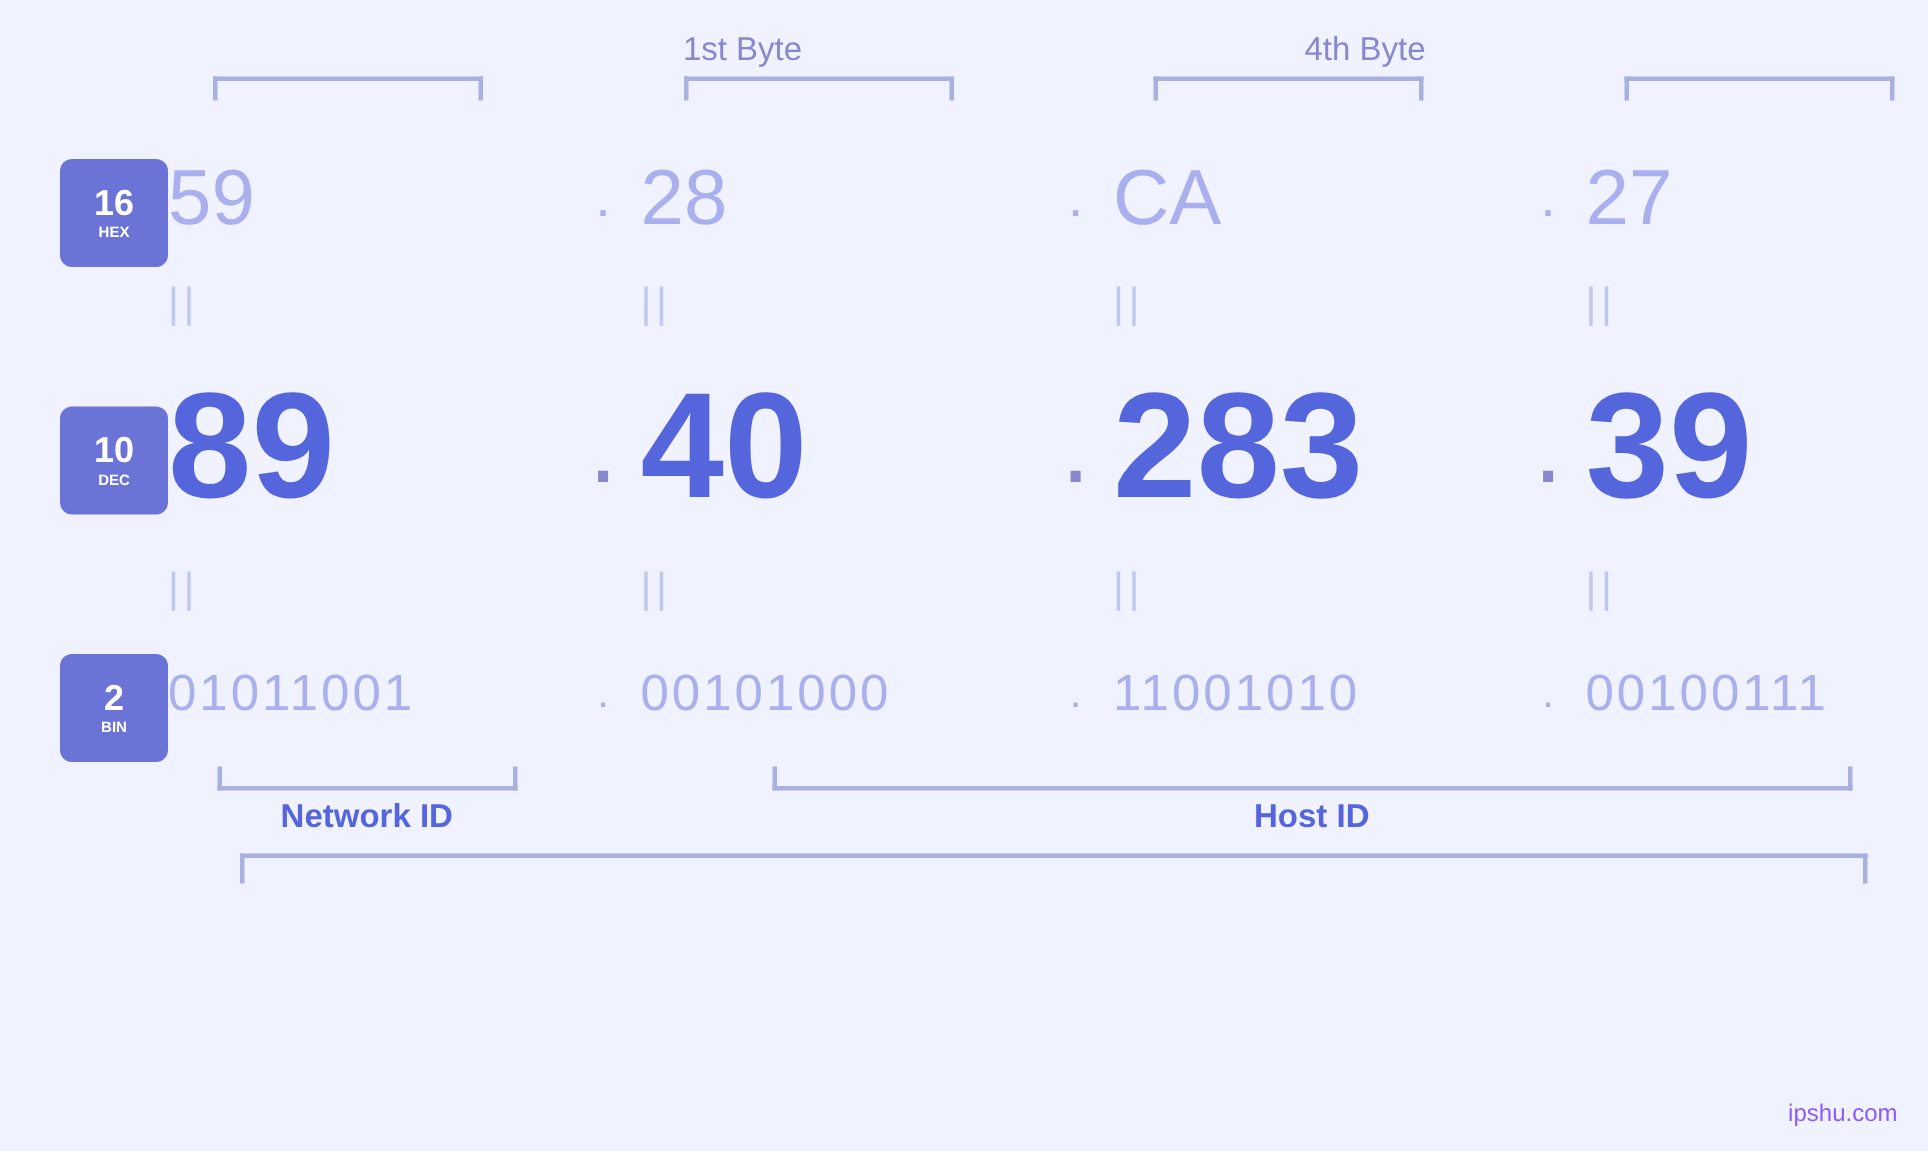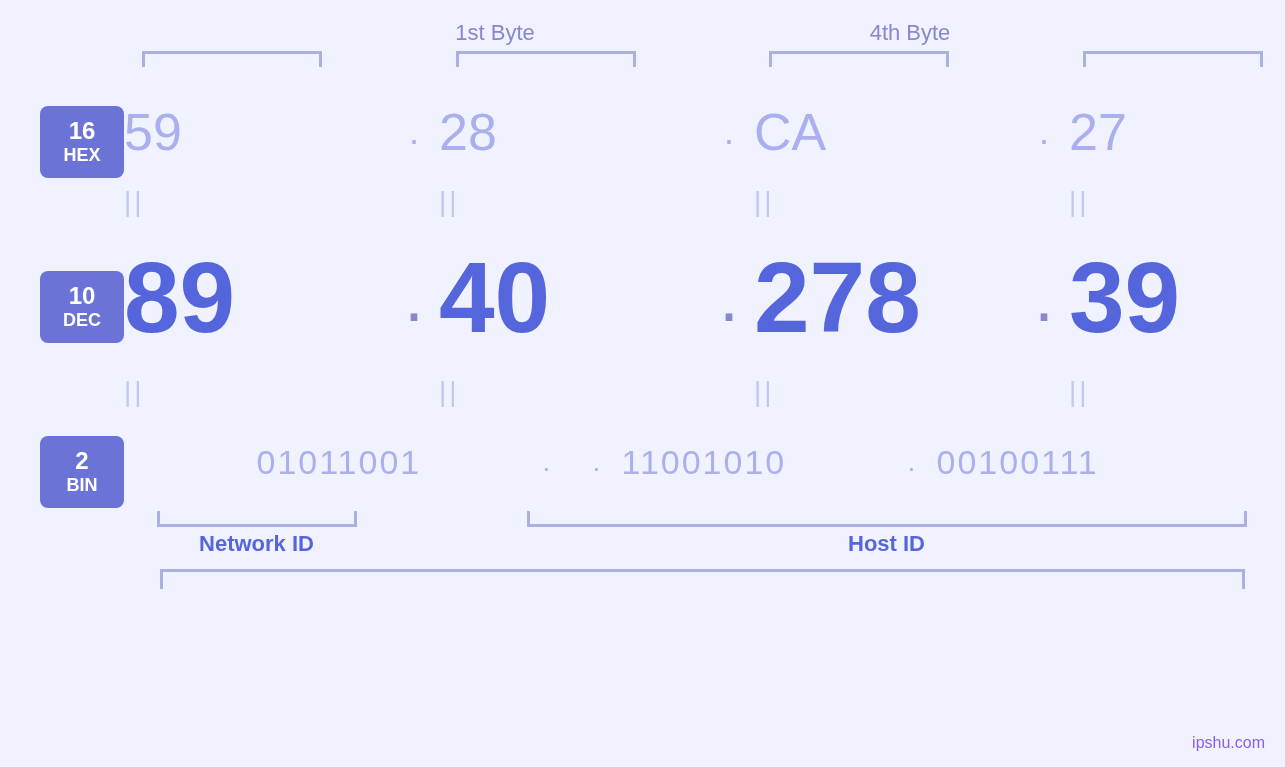--- a/index.html
+++ b/index.html
@@ -71,41 +71,41 @@
     
     .base-labels {
       display: flex;
       flex-direction: column;
       gap: 0px;
       width: 120px;
       padding-top: 10px;
     }
 
     .base-badge {
-      width: 84px;
+      width: 72px;
       height: 72px;
       background-color: #6b74d6;
       border-radius: 8px;
       display: flex;
       flex-direction: column;
       align-items: center;
       justify-content: center;
       margin-bottom: 0px;
     }
 
     .base-number {
       color: white;
       font-size: 24px;
       font-weight: bold;
       line-height: 1.1;
     }
 
     .base-name {
       color: white;
-      font-size: 18px;
+      font-size: 10px;
       font-weight: bold;
       text-align: center;
     }
 
     .base-row {
       display: flex;
       align-items: center;
       height: 90px;
     }
 
@@ -322,21 +322,21 @@
         <div class="dot-cell" style="font-size:70px; color:#8888cc;">
           <span>.</span>
         </div>
         <div class="val-cell">
           <span class="dec-val">40</span>
         </div>
         <div class="dot-cell" style="font-size:70px; color:#8888cc;">
           <span>.</span>
         </div>
         <div class="val-cell">
-          <span class="dec-val">278</span>
+          <span class="dec-val">283</span>
         </div>
         <div class="dot-cell" style="font-size:70px; color:#8888cc;">
           <span>.</span>
         </div>
         <div class="val-cell">
           <span class="dec-val">39</span>
         </div>
       </div>
 
       <div class="values-row values-row-equal">
@@ -355,20 +355,23 @@
         <div class="val-cell">
           <span class="equal-sign">||</span>
         </div>
       </div>
 
       <div class="values-row values-row-bin">
         <div class="val-cell">
           <span class="bin-val">01011001</span>
         </div>
         <div class="dot-cell dot-cell-bin">.</div>
+        <div class="val-cell">
+          <span class="bin-val">00101000</span>
+        </div>
         <div class="dot-cell dot-cell-bin">.</div>
         <div class="val-cell">
           <span class="bin-val">11001010</span>
         </div>
         <div class="dot-cell dot-cell-bin">.</div>
         <div class="val-cell">
           <span class="bin-val">00100111</span>
         </div>
       </div>
 

